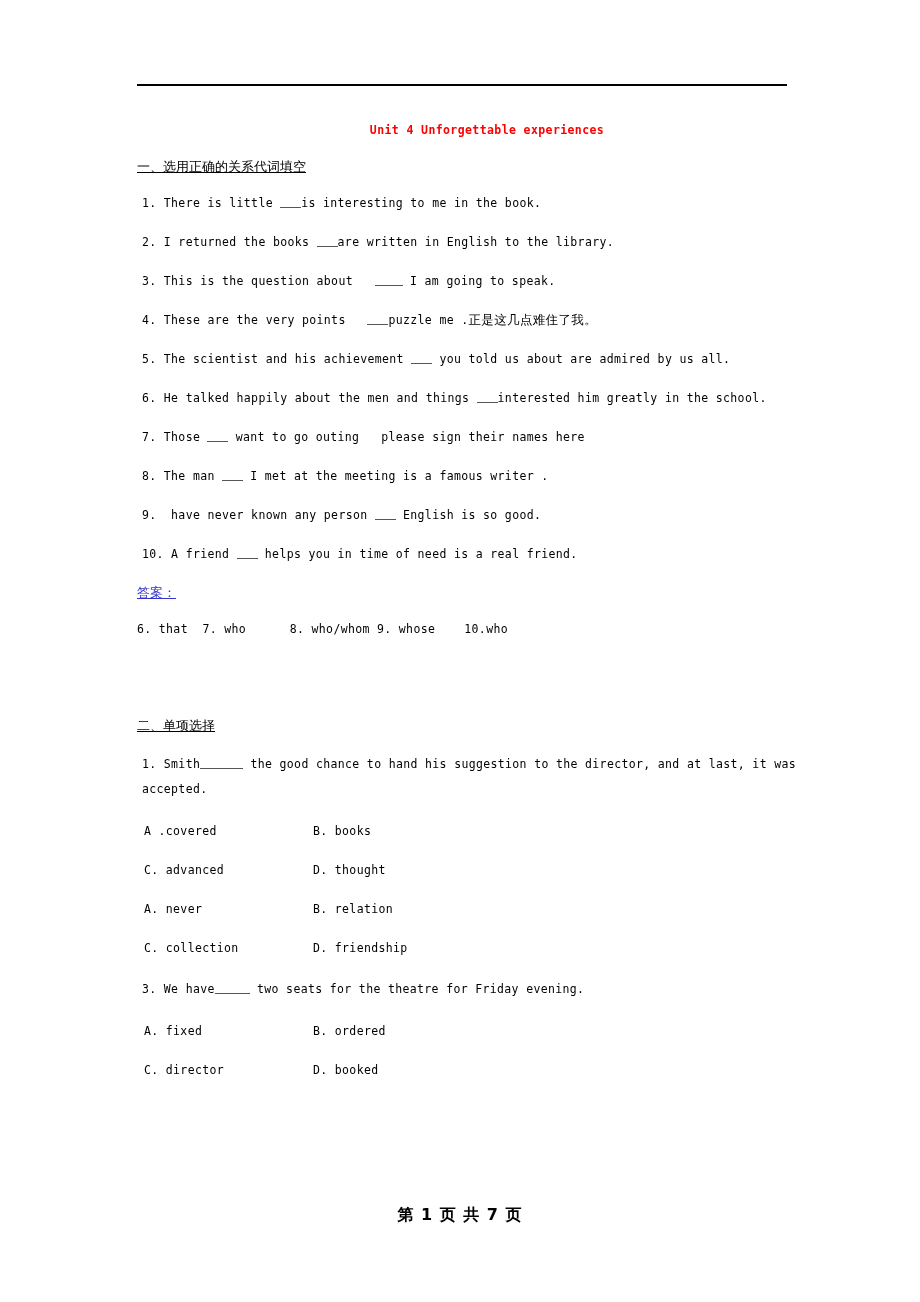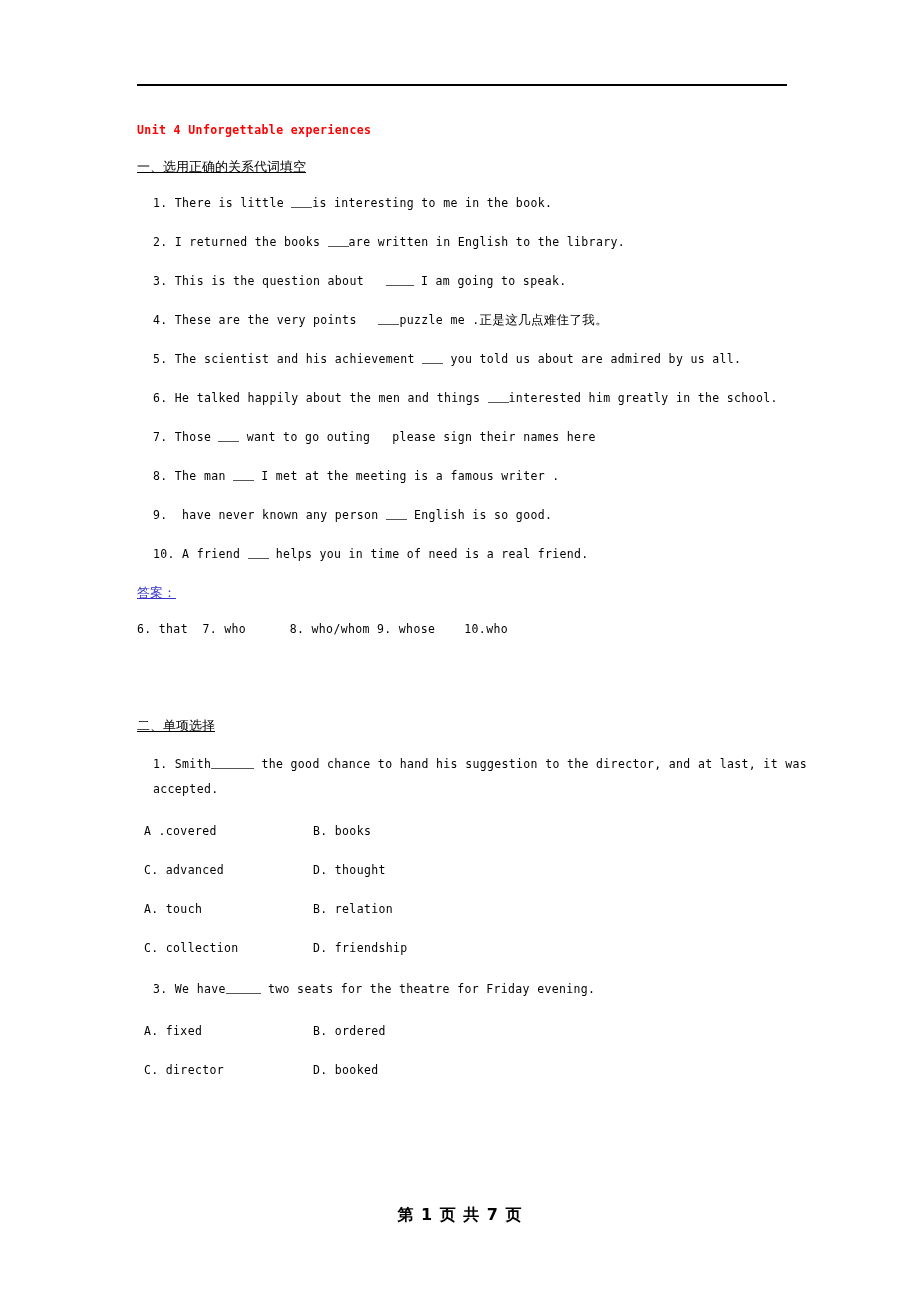--- a/index.html
+++ b/index.html
@@ -36,37 +36,38 @@
     width: 700px;
   }
   .doc-title {
     color: #ff0000;
     font-weight: bold;
     font-size: 11.5px;
     letter-spacing: 0.4px;
     line-height: 24px;
     margin: 0 0 15px 0;
     white-space: pre;
+    text-align: center;
   }
   .cn-heading {
     font-family: "DejaVu Sans", "Liberation Sans", sans-serif;
     font-size: 13px;
     line-height: 20px;
     color: #000000;
     margin: 0 0 16px 0;
     text-decoration: underline;
   }
   .cn-heading.ans {
     color: #3333cc;
   }
   .qline {
     font-size: 11.5px;
     line-height: 20px;
     letter-spacing: 0.35px;
-    margin: 0 0 19px 16px;
+    margin: 0 0 19px 5px;
     white-space: pre-wrap;
     word-break: normal;
   }
   .qline.wrap {
     white-space: pre-wrap;
     line-height: 25px;
   }
   .cn-inline {
     font-family: "DejaVu Sans", "Liberation Sans", sans-serif;
     font-size: 12.5px;
@@ -170,21 +171,21 @@
             <span class="opt-a">A .covered</span>
             <span class="opt-b">B. books</span>
           </div>
           <div class="optrow">
             <span class="opt-a">C. advanced</span>
             <span class="opt-b">D. thought</span>
           </div>
         </div>
         <div class="opts">
           <div class="optrow">
-            <span class="opt-a">A. touch</span>
+            <span class="opt-a">A. never</span>
             <span class="opt-b">B. relation</span>
           </div>
           <div class="optrow">
             <span class="opt-a">C. collection</span>
             <span class="opt-b">D. friendship</span>
           </div>
         </div>
         <div class="qline wrap"><span>3. We have</span><span class="blank b5"></span><span> two seats for the theatre for Friday evening.</span></div>
         <div class="opts">
           <div class="optrow">

